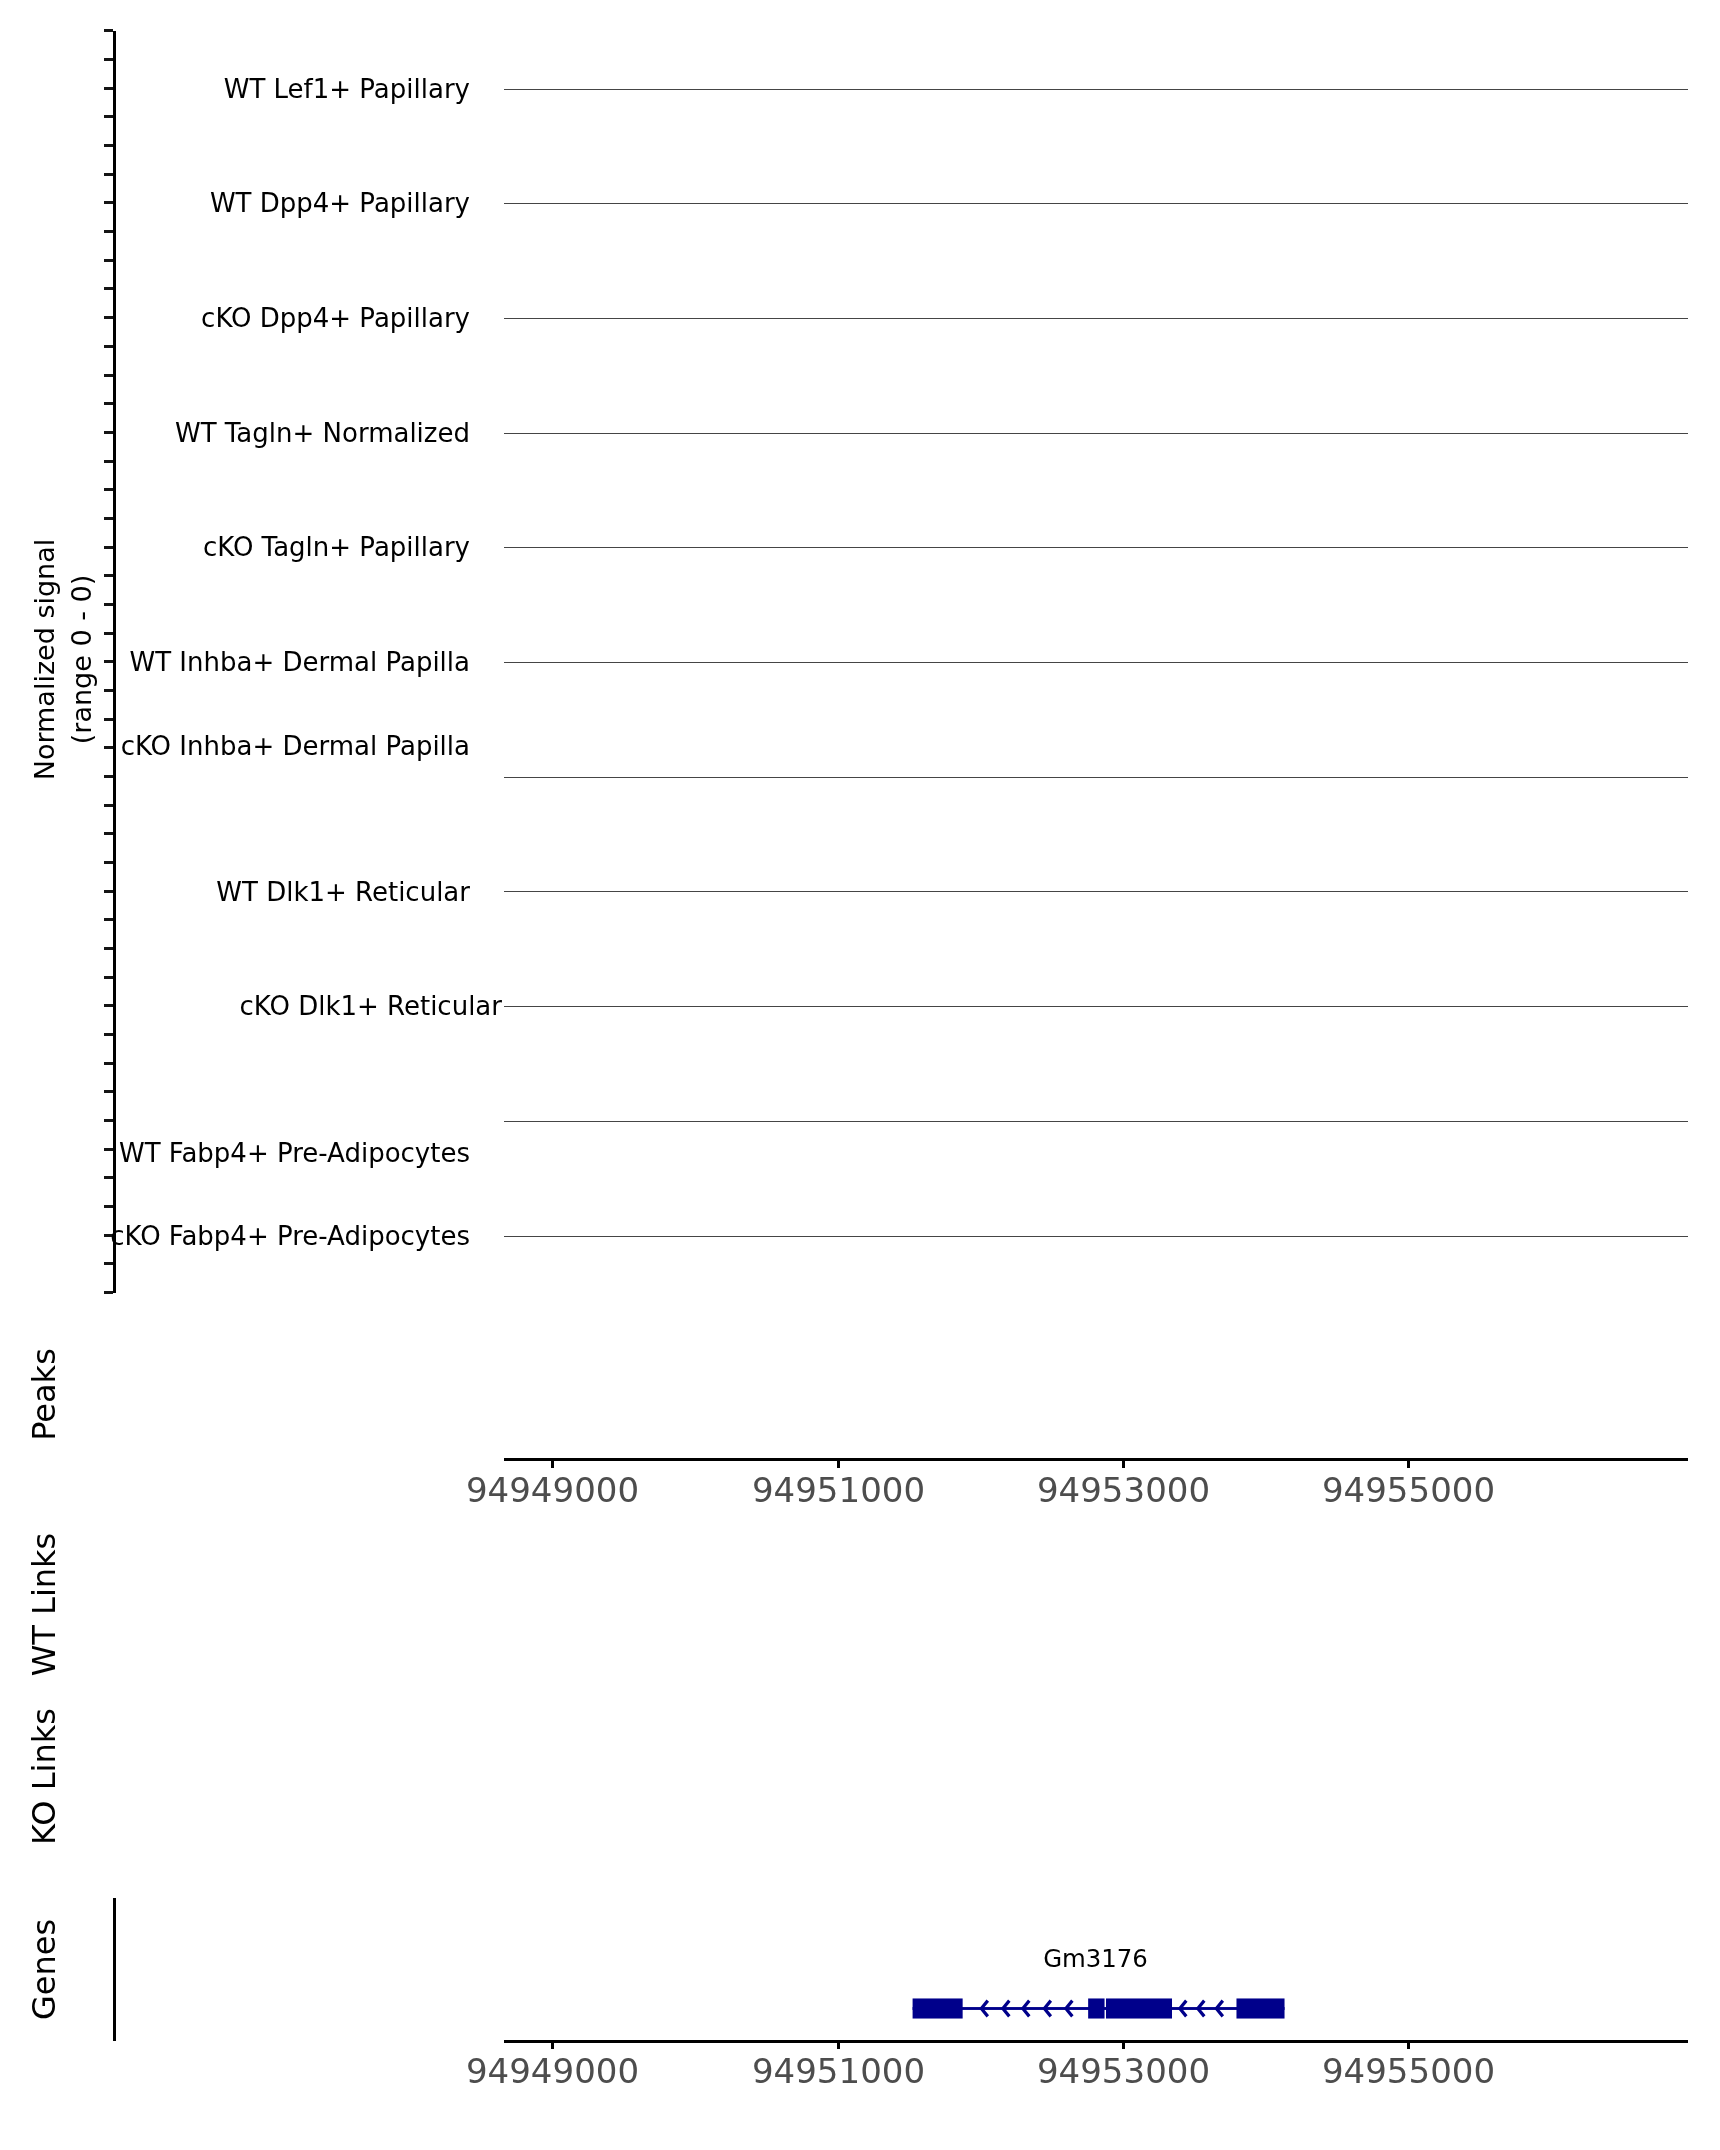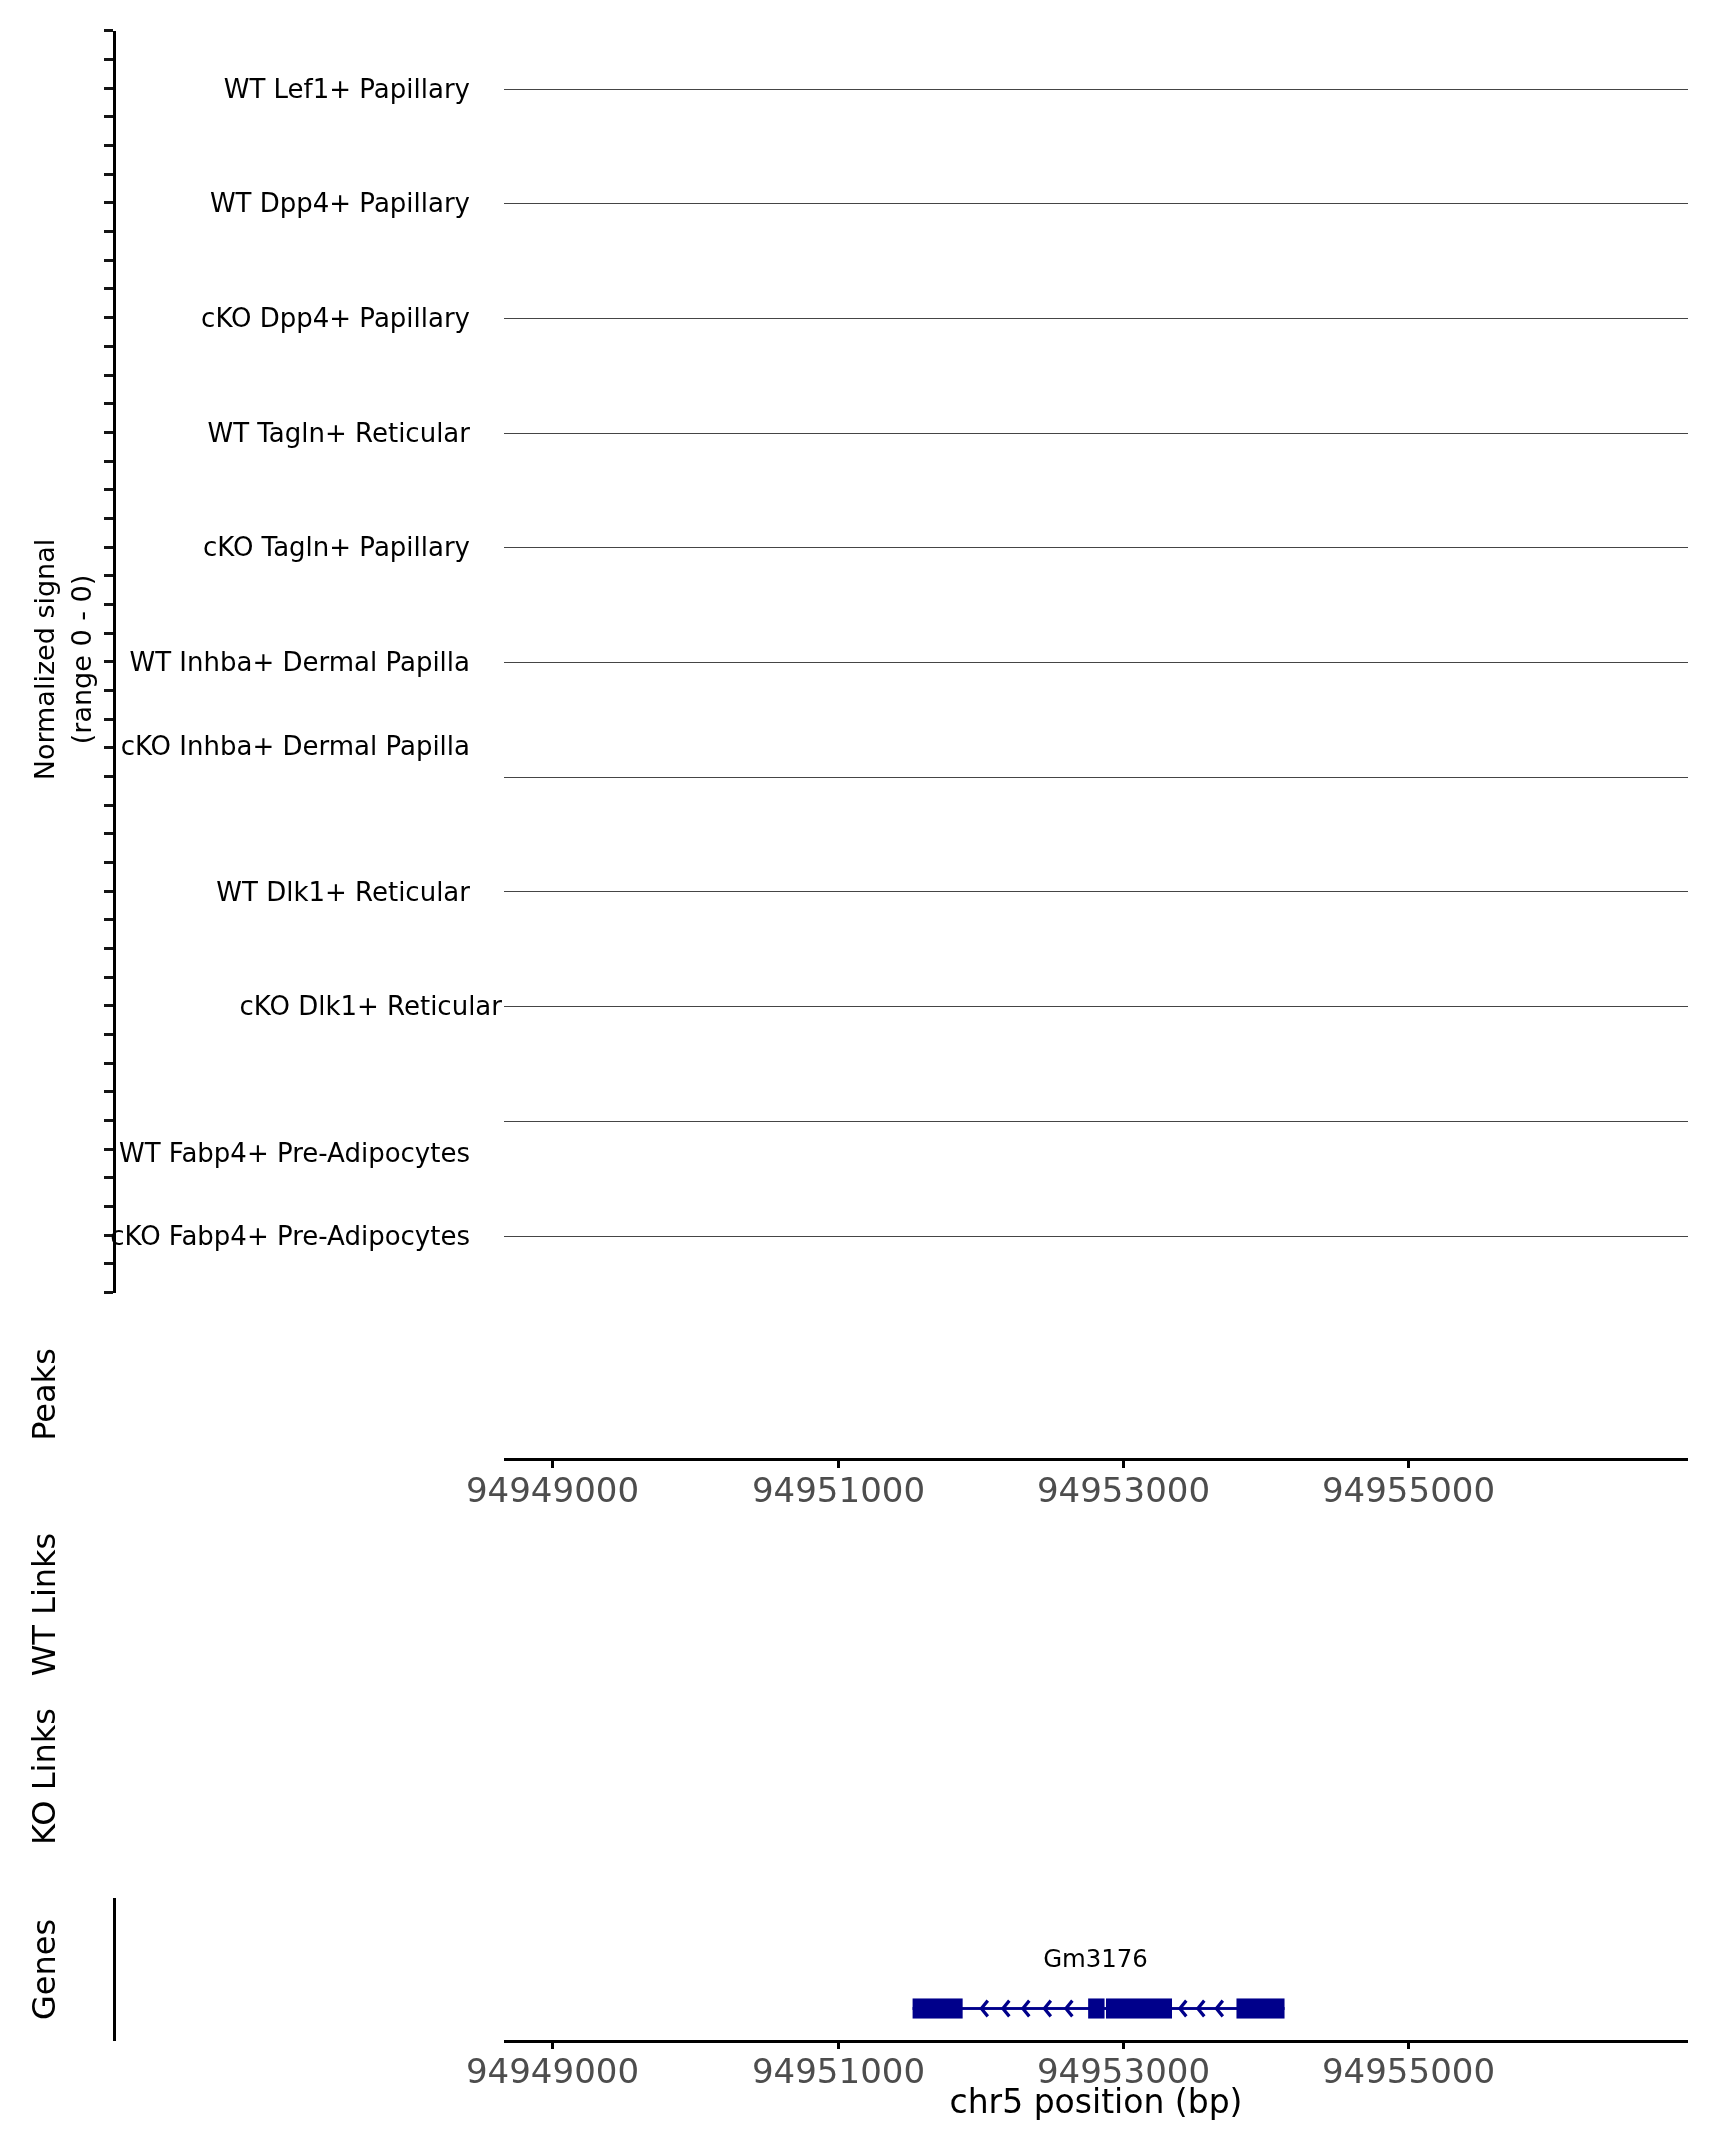--- a/index.html
+++ b/index.html
@@ -98,21 +98,21 @@
     <div>(range 0 - 0)</div>
   </div>
 
   <div id="tracks">
       <div class="track-label" style="top: 71px;">WT Lef1+ Papillary</div>
       <div class="track-baseline" style="top: 89px; background: rgb(69, 69, 69);"></div>
       <div class="track-label" style="top: 185px;">WT Dpp4+ Papillary</div>
       <div class="track-baseline" style="top: 203px; background: rgb(69, 69, 69);"></div>
       <div class="track-label" style="top: 300px;">cKO Dpp4+ Papillary</div>
       <div class="track-baseline" style="top: 318px; background: rgb(69, 69, 69);"></div>
-      <div class="track-label" style="top: 415px;">WT Tagln+ Reticular</div>
+      <div class="track-label" style="top: 415px;">WT Tagln+ Normalized</div>
       <div class="track-baseline" style="top: 433px; background: rgb(69, 69, 69);"></div>
       <div class="track-label" style="top: 529px;">cKO Tagln+ Papillary</div>
       <div class="track-baseline" style="top: 547px; background: rgb(69, 69, 69);"></div>
       <div class="track-label" style="top: 644px;">WT Inhba+ Dermal Papilla</div>
       <div class="track-baseline" style="top: 662px; background: rgb(69, 69, 69);"></div>
       <div class="track-label" style="top: 728px;">cKO Inhba+ Dermal Papilla</div>
       <div class="track-baseline" style="top: 777px; background: rgb(69, 69, 69);"></div>
       <div class="track-label" style="top: 874px;">WT Dlk1+ Reticular</div>
       <div class="track-baseline" style="top: 891px; background: rgb(69, 69, 69);"></div>
       <div class="track-label" style="top: 988px; margin-left: 32px;">cKO Dlk1+ Reticular</div>
@@ -164,16 +164,15 @@
   <div id="axis2-ticks">
       <div class="x-tick" style="left: 551px; top: 2042px;"></div>
       <div class="x-tick-label" style="left: 445px; top: 2051px; color: rgb(77, 77, 77);">94949000</div>
       <div class="x-tick" style="left: 837px; top: 2042px;"></div>
       <div class="x-tick-label" style="left: 731px; top: 2051px; color: rgb(77, 77, 77);">94951000</div>
       <div class="x-tick" style="left: 1122px; top: 2042px;"></div>
       <div class="x-tick-label" style="left: 1016px; top: 2051px; color: rgb(77, 77, 77);">94953000</div>
       <div class="x-tick" style="left: 1407px; top: 2042px;"></div>
       <div class="x-tick-label" style="left: 1301px; top: 2051px; color: rgb(77, 77, 77);">94955000</div>
     </div>
-  <div class="x-title">chr5 position (bp)</div>
 
 </div>
 
 
 </body></html>

